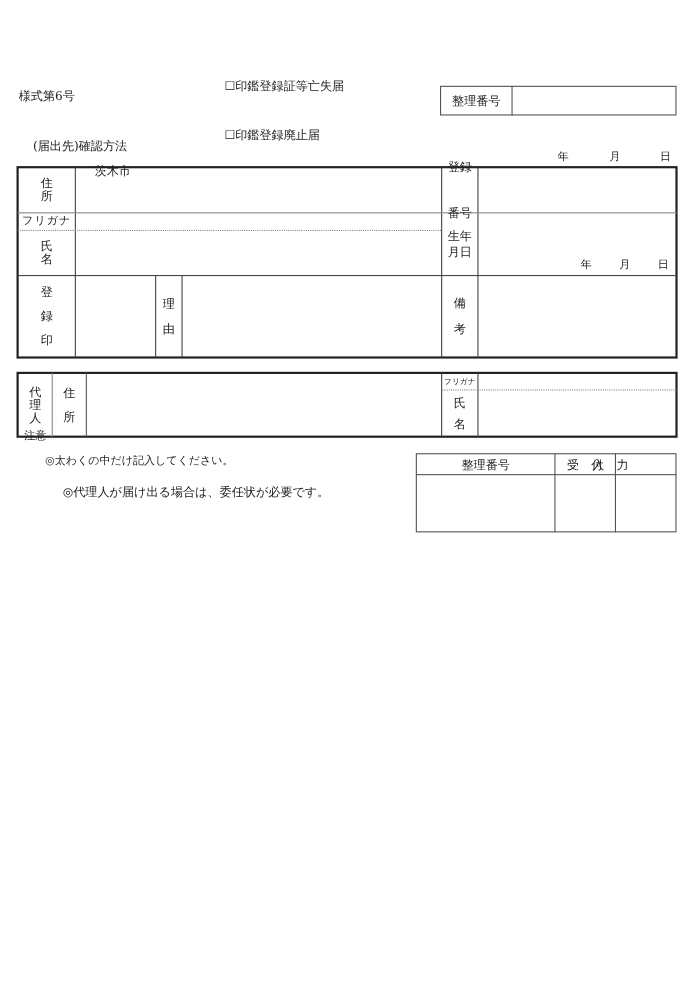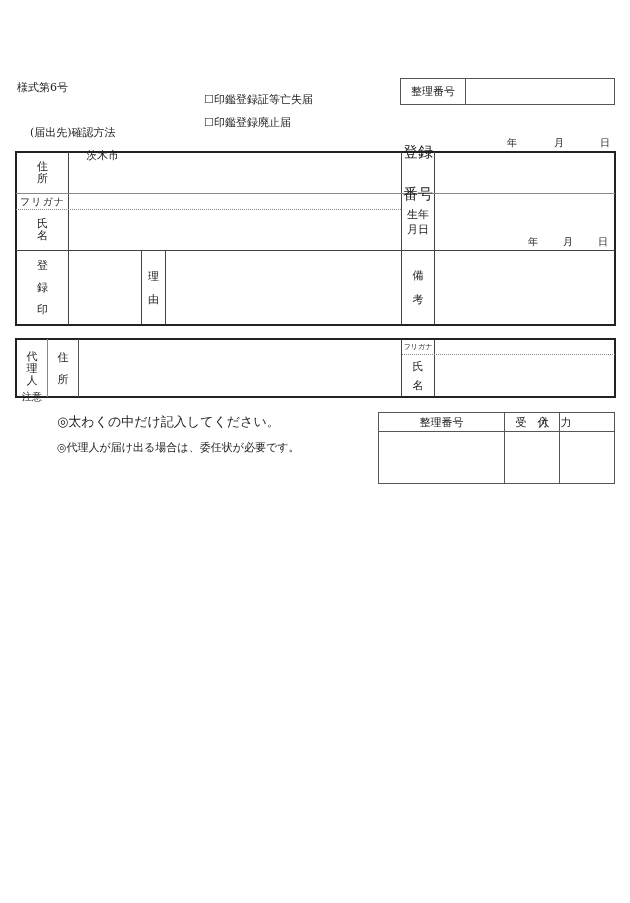--- a/index.html
+++ b/index.html
@@ -15,21 +15,21 @@
     .box { position: absolute; box-sizing: border-box; }
     .hline { position: absolute; height: 0; }
     .vline { position: absolute; width: 0; }
     .field { position: absolute; box-sizing: border-box; }
   </style>
 </head>
 <body>
 
 <div class="abs txt" style="left:17px; top:82px; font-size:11px;">様式第6号</div>
 
-<div class="abs" style="left:204px; top:93px;">
+<div class="abs" style="left:204px; top:72px;">
   <span class="txt" style="font-size:11px;">☐</span><span class="txt" style="font-size:11px;">印鑑登録証等亡失届</span>
 </div>
 <div class="abs" style="left:204px; top:116px;">
   <span class="txt" style="font-size:11px;">☐</span><span class="txt" style="font-size:11px;">印鑑登録廃止届</span>
 </div>
 
 <div class="box" style="left:400px; top:78px; width:215px; height:27px; border:1px solid #555;"></div>
 <div class="vline" style="left:465px; top:78px; height:27px; border-left:1px solid #555;"></div>
 <div class="cell-label txt" style="left:401px; top:79px; width:64px; height:25px; font-size:11px;text-align:center;">整理番号</div>
 <div class="field" style="left:466px; top:79px; width:148px; height:25px;"></div>
@@ -51,21 +51,21 @@
 <div class="hline" style="left:16px; top:193px; width:599px; border-top:1px solid #888;"></div>
 <div class="hline" style="left:16px; top:209px; width:385px; border-top:1px dotted #888;"></div>
 <div class="hline" style="left:16px; top:250px; width:599px; border-top:1px solid #444;"></div>
 
 <div class="cell-label vstack" style="left:17px; top:153px; width:51px; height:40px; font-size:11px; line-height:12px;">
   <span>住</span>
   <span>所</span>
 </div>
 <div class="field txt" style="left:86px; top:150px; width:300px; height:14px; font-size:11px;">茨木市</div>
 
-<div class="cell-label vstack" style="left:402px; top:153px; width:32px; height:40px; font-size:15px; line-height:14px;gap:28px;">
+<div class="cell-label vstack" style="left:402px; top:153px; width:32px; height:40px; font-size:11px; line-height:14px;gap:28px;">
   <span>登録</span>
   <span>番号</span>
 </div>
 <div class="field" style="left:435px; top:153px; width:179px; height:40px;"></div>
 
 <div class="cell-label txt" style="left:17px; top:194px; width:51px; height:15px; font-size:10px; letter-spacing:1px;">フリガナ</div>
 <div class="field" style="left:69px; top:194px; width:332px; height:15px;"></div>
 
 <div class="cell-label vstack" style="left:17px; top:210px; width:51px; height:40px; font-size:11px; line-height:12px;">
   <span>氏</span>
@@ -122,21 +122,21 @@
 
 <div class="cell-label txt" style="left:402px; top:340px; width:32px; height:14px; font-size:7px;">フリガナ</div>
 <div class="field" style="left:435px; top:340px; width:179px; height:14px;"></div>
 <div class="cell-label vstack" style="left:402px; top:355px; width:32px; height:42px; font-size:11px; line-height:19px;">
   <span>氏</span>
   <span>名</span>
 </div>
 <div class="field" style="left:435px; top:355px; width:179px; height:42px;"></div>
 
 <div class="abs txt" style="left:22px; top:392px; font-size:10px;">注意</div>
-<div class="abs txt" style="left:57px; top:415px; font-size:13px;">◎太わくの中だけ記入してください。</div>
+<div class="abs txt" style="left:41px; top:415px; font-size:10px;">◎太わくの中だけ記入してください。</div>
 <div class="abs txt" style="left:57px; top:442px; font-size:11px;">◎代理人が届け出る場合は、委任状が必要です。</div>
 
 <div class="box" style="left:378px; top:412px; width:237px; height:72px; border:1px solid #555;"></div>
 <div class="hline" style="left:378px; top:431px; width:237px; border-top:1px solid #555;"></div>
 <div class="vline" style="left:504px; top:412px; height:72px; border-left:1px solid #555;"></div>
 <div class="vline" style="left:559px; top:412px; height:72px; border-left:1px solid #555;"></div>
 
 <div class="cell-label txt" style="left:379px; top:413px; width:125px; height:18px; font-size:11px;">整理番号</div>
 <div class="cell-label txt" style="left:505px; top:413px; width:54px; height:18px; font-size:11px;">受　付</div>
 <div class="cell-label txt" style="left:528px; top:413px; width:54px; height:18px; font-size:11px;">入　力</div>

